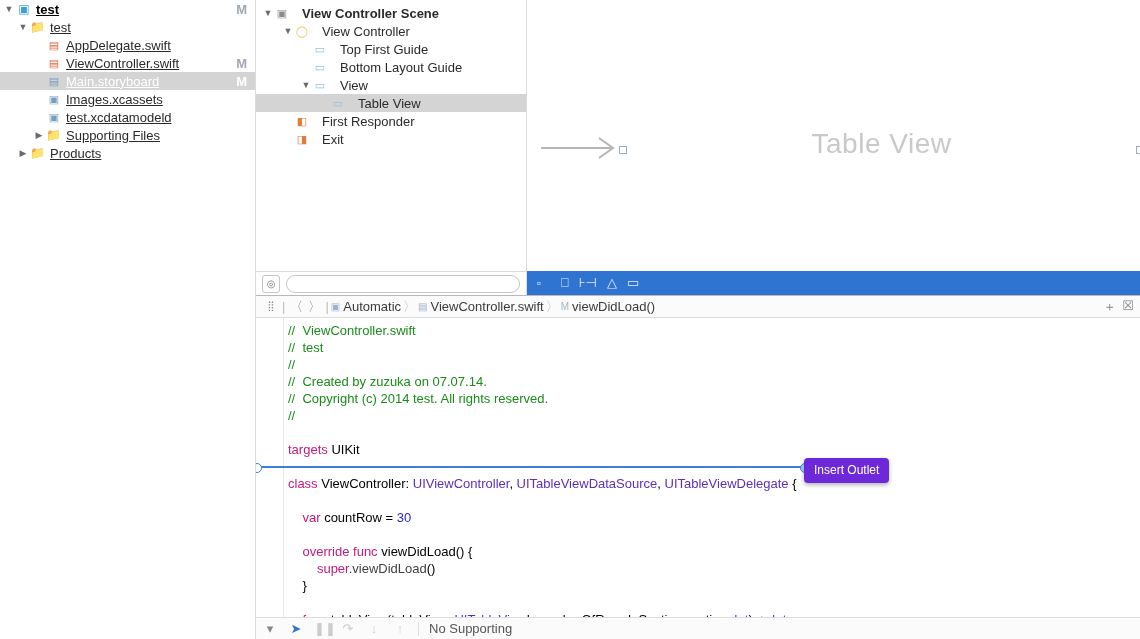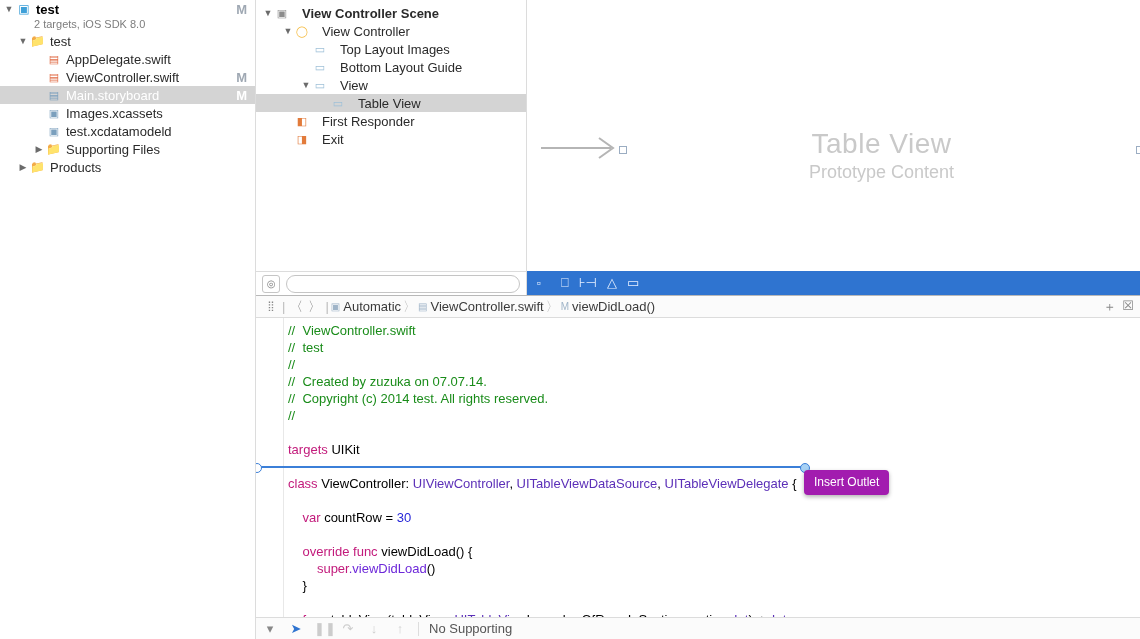--- a/index.html
+++ b/index.html
@@ -6,21 +6,21 @@
 html, body { width: 1140px; height: 639px; overflow: hidden; background: #fff; }
 
 .root { display: flex; width: 100%; height: 100%; }
 
 
 .nav { width: 256px; height: 100%; border-right: 1px solid #dcdcdc; background: #fff; position: relative; }
 .nav-scroll { position: absolute; inset: 0; overflow: hidden; }
 .nrow { height: 18px; display: flex; align-items: center; cursor: default; white-space: nowrap; }
 .nrow .disclosure { width: 14px; display: inline-flex; justify-content: center; color: #6b6b6b; font-size: 9px; }
 .nrow .icon { width: 16px; text-align: center; margin-right: 4px; }
-.nrow .nlabel { color: #2a2a2a; }
+.nrow .nlabel { color: #2a2a2a; text-decoration: underline; }
 .nrow.head .nlabel { font-weight: 600; color: #000; }
 .nrow .m { margin-left: auto; margin-right: 8px; color: #9fa8b3; font-weight: 600; }
 .nrow.sel { background: #d4d4d4; }
 .nrow.sel .nlabel { color: #fff; }
 .nrow.sel .m { color: #fff; }
 .subtitle { font-size: 11px; color: #7d7d7d; padding-left: 34px; height: 14px; line-height: 12px; }
 .folder { color: #3fa0d8; font-size: 12px; }
 .fold2 { color: #dcbf5b; font-size: 12px; }
 .file-swift { color: #e06b45; font-size: 11px; }
 .file-sb { color: #7a9fbd; font-size: 11px; }
@@ -78,29 +78,29 @@
 .jump .ji { font-size: 10px; color: #9fb4c8; }
 .jump .plus { margin-left: auto; display: flex; gap: 6px; color: #888; }
 
 
 .editor { flex: 1; position: relative; background: #fff; overflow: hidden; font-family: Menlo, Consolas, monospace; font-size: 13px; line-height: 17px; }
 .gutter { position: absolute; left: 0; top: 0; bottom: 0; width: 28px; border-right: 1px solid #e8e8e8; background: #fff; }
 .code { position: absolute; left: 32px; right: 0; top: 4px; white-space: pre; color: #000; }
 .c-cm { color: #1a8c1a; }
 .c-kw { color: #c21a7b; }
 .c-ty { color: #5b2fb8; }
-.c-fn2 { color: #6d28d9; }
+.c-fn2 { color: #404040; }
 .c-nm { color: #2626d8; }
 .c-id { color: #000; }
 
 .insert-line { position: absolute; left: 0; width: 550px; top: 148px; height: 0; border-top: 2px solid #3b7fd8; }
 .insert-line::before, .insert-line::after { content: ""; position: absolute; width: 8px; height: 8px; border: 1.5px solid #3b7fd8; border-radius: 50%; background: #fff; top: -5px; }
 .insert-line::before { left: -4px; }
 .insert-line::after { right: -4px; background: #a7d1f4; }
-.tooltip { position: absolute; left: 548px; top: 140px; background: #a21caf; color: #fff; padding: 4px 10px; border-radius: 4px; font-size: 12px; font-family: -apple-system, Arial; box-shadow: 0 2px 4px rgba(0,0,0,.3); margin-top: 12px; }
+.tooltip { position: absolute; left: 548px; top: 140px; background: #6d28d9; color: #fff; padding: 4px 10px; border-radius: 4px; font-size: 12px; font-family: -apple-system, Arial; box-shadow: 0 2px 4px rgba(0,0,0,.3); }
 
 
 .debug { height: 22px; border-top: 1px solid #dcdcdc; display: flex; align-items: center; padding: 0 6px; gap: 10px; background: #fbfbfb; color: #888; font-size: 12px; }
 .debug .db { width: 16px; text-align: center; }
 .debug .db.blue { color: #2f74d0; }
 .debug .vr { width: 1px; height: 14px; background: #ddd; }
 .debug .nosel { color: #555; }
 
 
 .overlay { position: absolute; inset: 0; pointer-events: none; }
@@ -111,21 +111,20 @@
 <div class="root">
 
   <div class="nav">
     <div class="nav-scroll">
       <div class="nrow head" style="padding-left:2px;height:18px;">
         <span class="disclosure">▼</span>
         <span class="icon folder">▣</span>
         <span class="nlabel">test</span>
         <span class="m">M</span>
       </div>
-      <div class="subtitle">2 targets, iOS SDK 8.0</div>
 
       <div class="nrow" style="padding-left:16px;">
         <span class="disclosure">▼</span>
         <span class="icon fold2">📁</span>
         <span class="nlabel">test</span>
       </div>
       <div class="nrow" style="padding-left:46px;">
         <span class="icon file-swift">▤</span>
         <span class="nlabel">AppDelegate.swift</span>
       </div>
@@ -171,21 +170,21 @@
             <span class="oicon scene">▣</span>
             <span class="olabel">View Controller Scene</span>
           </div>
           <div class="orow" style="padding-left:26px;">
             <span class="disclosure">▼</span>
             <span class="oicon vc">◯</span>
             <span class="olabel">View Controller</span>
           </div>
           <div class="orow" style="padding-left:56px;">
             <span class="oicon guide">▭</span>
-            <span class="olabel">Top Layout Images</span>
+            <span class="olabel">Top First Guide</span>
           </div>
           <div class="orow" style="padding-left:56px;">
             <span class="oicon guide">▭</span>
             <span class="olabel">Bottom Layout Guide</span>
           </div>
           <div class="orow" style="padding-left:44px;">
             <span class="disclosure">▼</span>
             <span class="oicon view">▭</span>
             <span class="olabel">View</span>
           </div>
@@ -213,21 +212,20 @@
           <div class="arrow">
             <svg width="80" height="24">
                 <line x1="0" y1="12" x2="70" y2="12" stroke="#b5b5b5" stroke-width="2"></line>
                 <polyline points="58,2 72,12 58,22" fill="none" stroke="#b5b5b5" stroke-width="2"></polyline>
               </svg>
           </div>
           <div class="tview-box">
             <span class="handle h-left"></span>
             <span class="handle h-right"></span>
             <div class="tv-title">Table View</div>
-            <div class="tv-sub">Prototype Content</div>
           </div>
         </div>
         <div class="sizebar">
           <span class="pin">▫</span>
           <span class="seg">
             <span>⎕</span>
             <span>⊦⊣</span>
             <span>△</span>
             <span>▭</span>
           </span>

